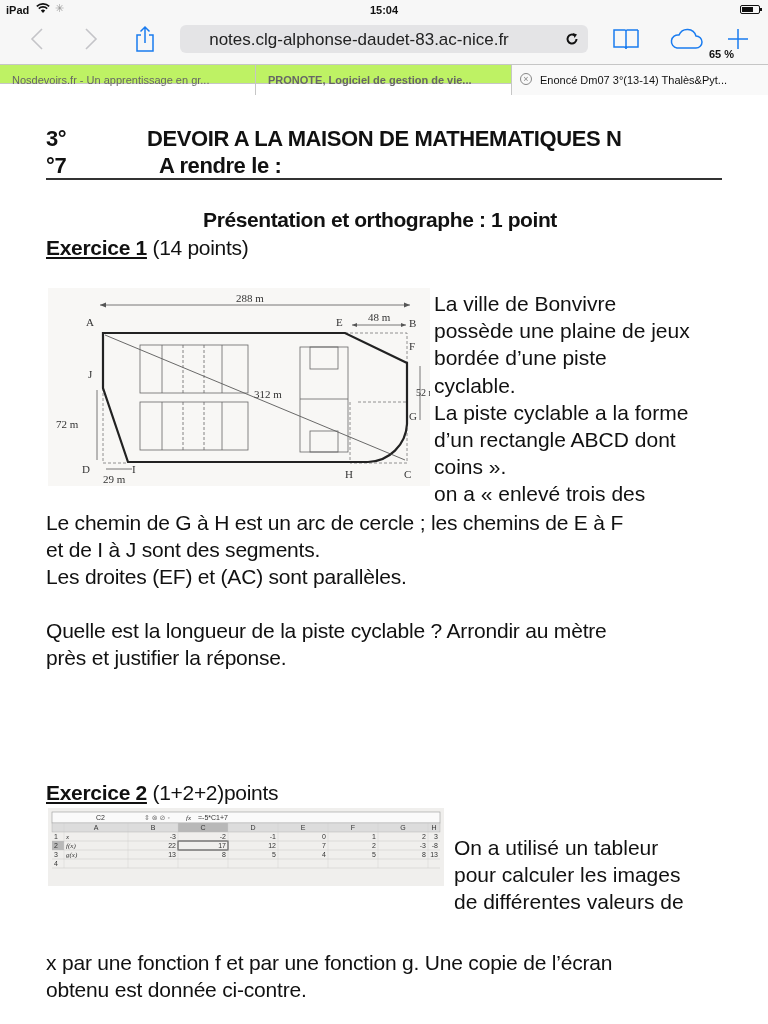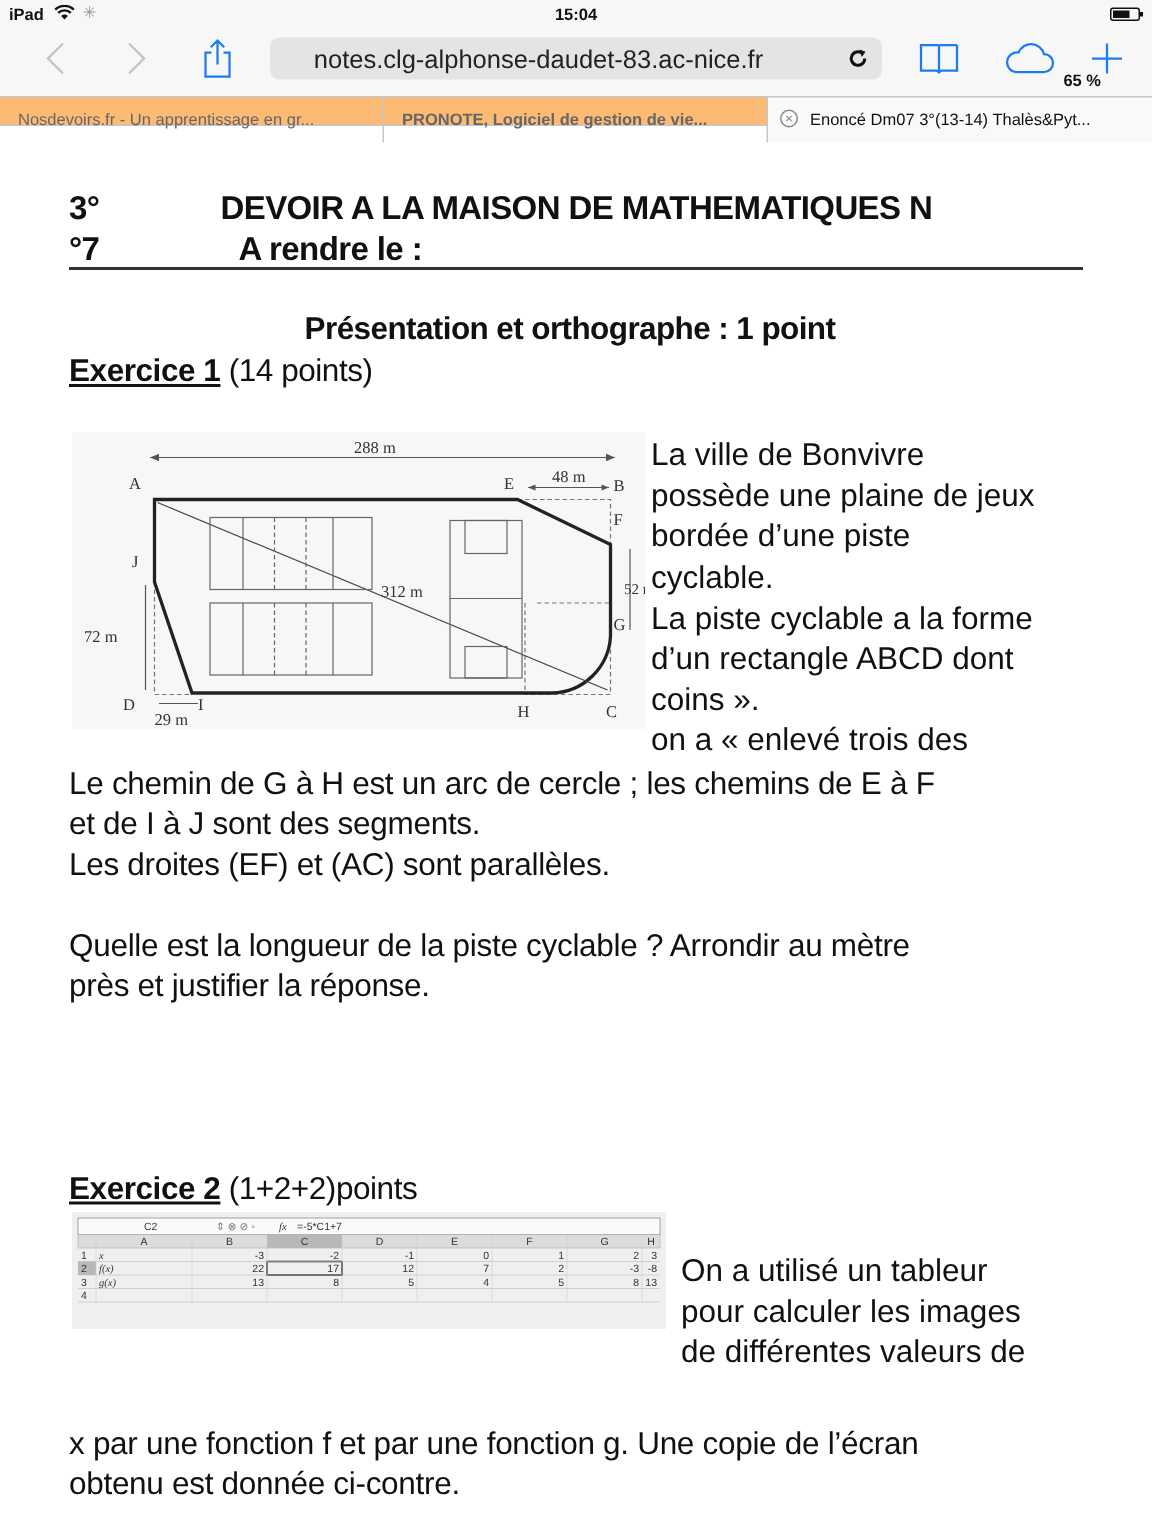--- a/index.html
+++ b/index.html
@@ -24,21 +24,21 @@
   .share { left: 130px; }
   .bookmarks { left: 611px; }
   .icloud { left: 666px; width: 40px; }
   .newtab { left: 723px; }
 
   .urlbar { position: absolute; left: 180px; top: 25px; width: 408px; height: 28px; background: #e4e4e6; border-radius: 6px; }
   .urlbar .url { position: absolute; left: 0; width: 358px; top: 5px; text-align: center; font-size: 17px; color: #222; }
   .urlbar .reload { position: absolute; right: 6px; top: 4px; width: 20px; height: 20px; display:flex; align-items:center; justify-content:center; }
 
   
-  .tabs { position: absolute; left: 0; top: 64px; width: 768px; height: 20px; background: #fdba74; border-top: 1px solid #c6c6c6; border-bottom: 1px solid #c6c6c6; box-sizing: border-box; display: flex; }
+  .tabs { position: absolute; left: 0; top: 64px; width: 768px; height: 20px; background: #bef264; border-top: 1px solid #c6c6c6; border-bottom: 1px solid #c6c6c6; box-sizing: border-box; display: flex; }
   .tab { height: 30px; line-height: 30px; font-size: 11px; color: #666; padding-left: 12px; box-sizing: border-box; border-right: 1px solid #c6c6c6; white-space: nowrap; overflow: hidden; }
   .tab1 { width: 256px; }
   .tab2 { width: 256px; font-weight: bold; }
   .tab3 { width: 256px; background: #f9f9f9; color: #111; border-right: none; position: relative; padding-left: 28px; }
   .tab3 .close { position: absolute; left: 8px; top: 8px; width: 12px; height: 12px; border: 1px solid #888; border-radius: 50%; box-sizing: border-box; font-size: 9px; line-height: 10px; text-align: center; color: #888; }
 
   
   .doc { position: absolute; left: 0; top: 96px; width: 768px; height: 928px; background: #fff; }
   .hdr { position: absolute; left: 46px; top: 30px; width: 676px; font-weight: bold; font-size: 22px; letter-spacing: -0.4px; }
   .hdr .l1 { position: absolute; left: 0; top: 0; white-space: nowrap; }

